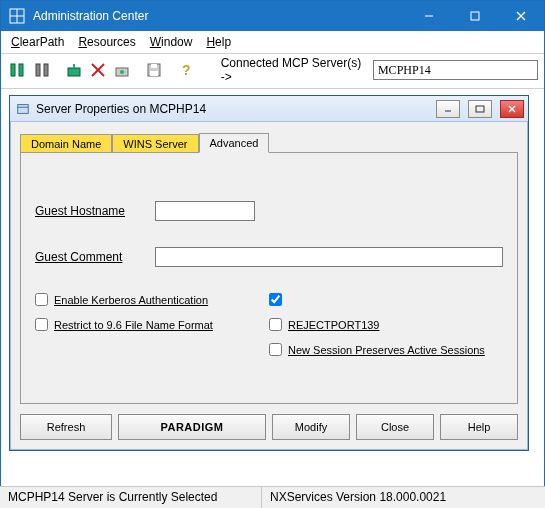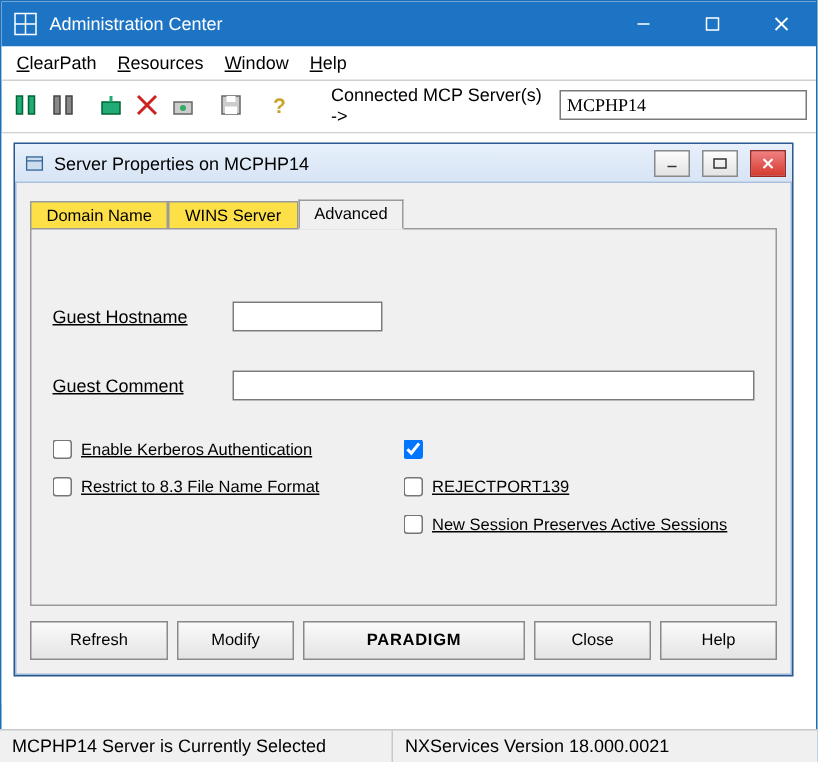--- a/index.html
+++ b/index.html
@@ -226,42 +226,42 @@
           <input class="txt lg" value="" style="">
         </div>
         <div class="checks">
           <div class="col">
             <label class="chk">
                 <input type="checkbox" style="">
                 <span>Enable Kerberos Authentication</span>
               </label>
             <label class="chk">
                 <input type="checkbox" style="">
-                <span>Restrict to 8.3 File Name Format</span>
+                <span>Restrict to 9.6 File Name Format</span>
               </label>
           </div>
           <div class="col">
             <label class="chk">
                 <input type="checkbox" checked="" style="">
               </label>
             <label class="chk">
                 <input type="checkbox" style="">
                 <span>REJECTPORT139</span>
               </label>
             <label class="chk">
                 <input type="checkbox" style="">
                 <span>New Session Preserves Active Sessions</span>
               </label>
           </div>
         </div>
       </div>
       <div class="btnrow">
         <div class="btn seg1">Refresh</div>
+        <div class="btn seg2">PARADIGM</div>
         <div class="btn seg3">Modify</div>
-        <div class="btn seg2">PARADIGM</div>
         <div class="btn seg3">Close</div>
         <div class="btn seg3">Help</div>
       </div>
     </div>
   </div>
 </div>
 
 <div class="status">
   <div class="cell left">MCPHP14 Server is Currently Selected</div>
   <div class="cell right">NXServices Version 18.000.0021</div>

